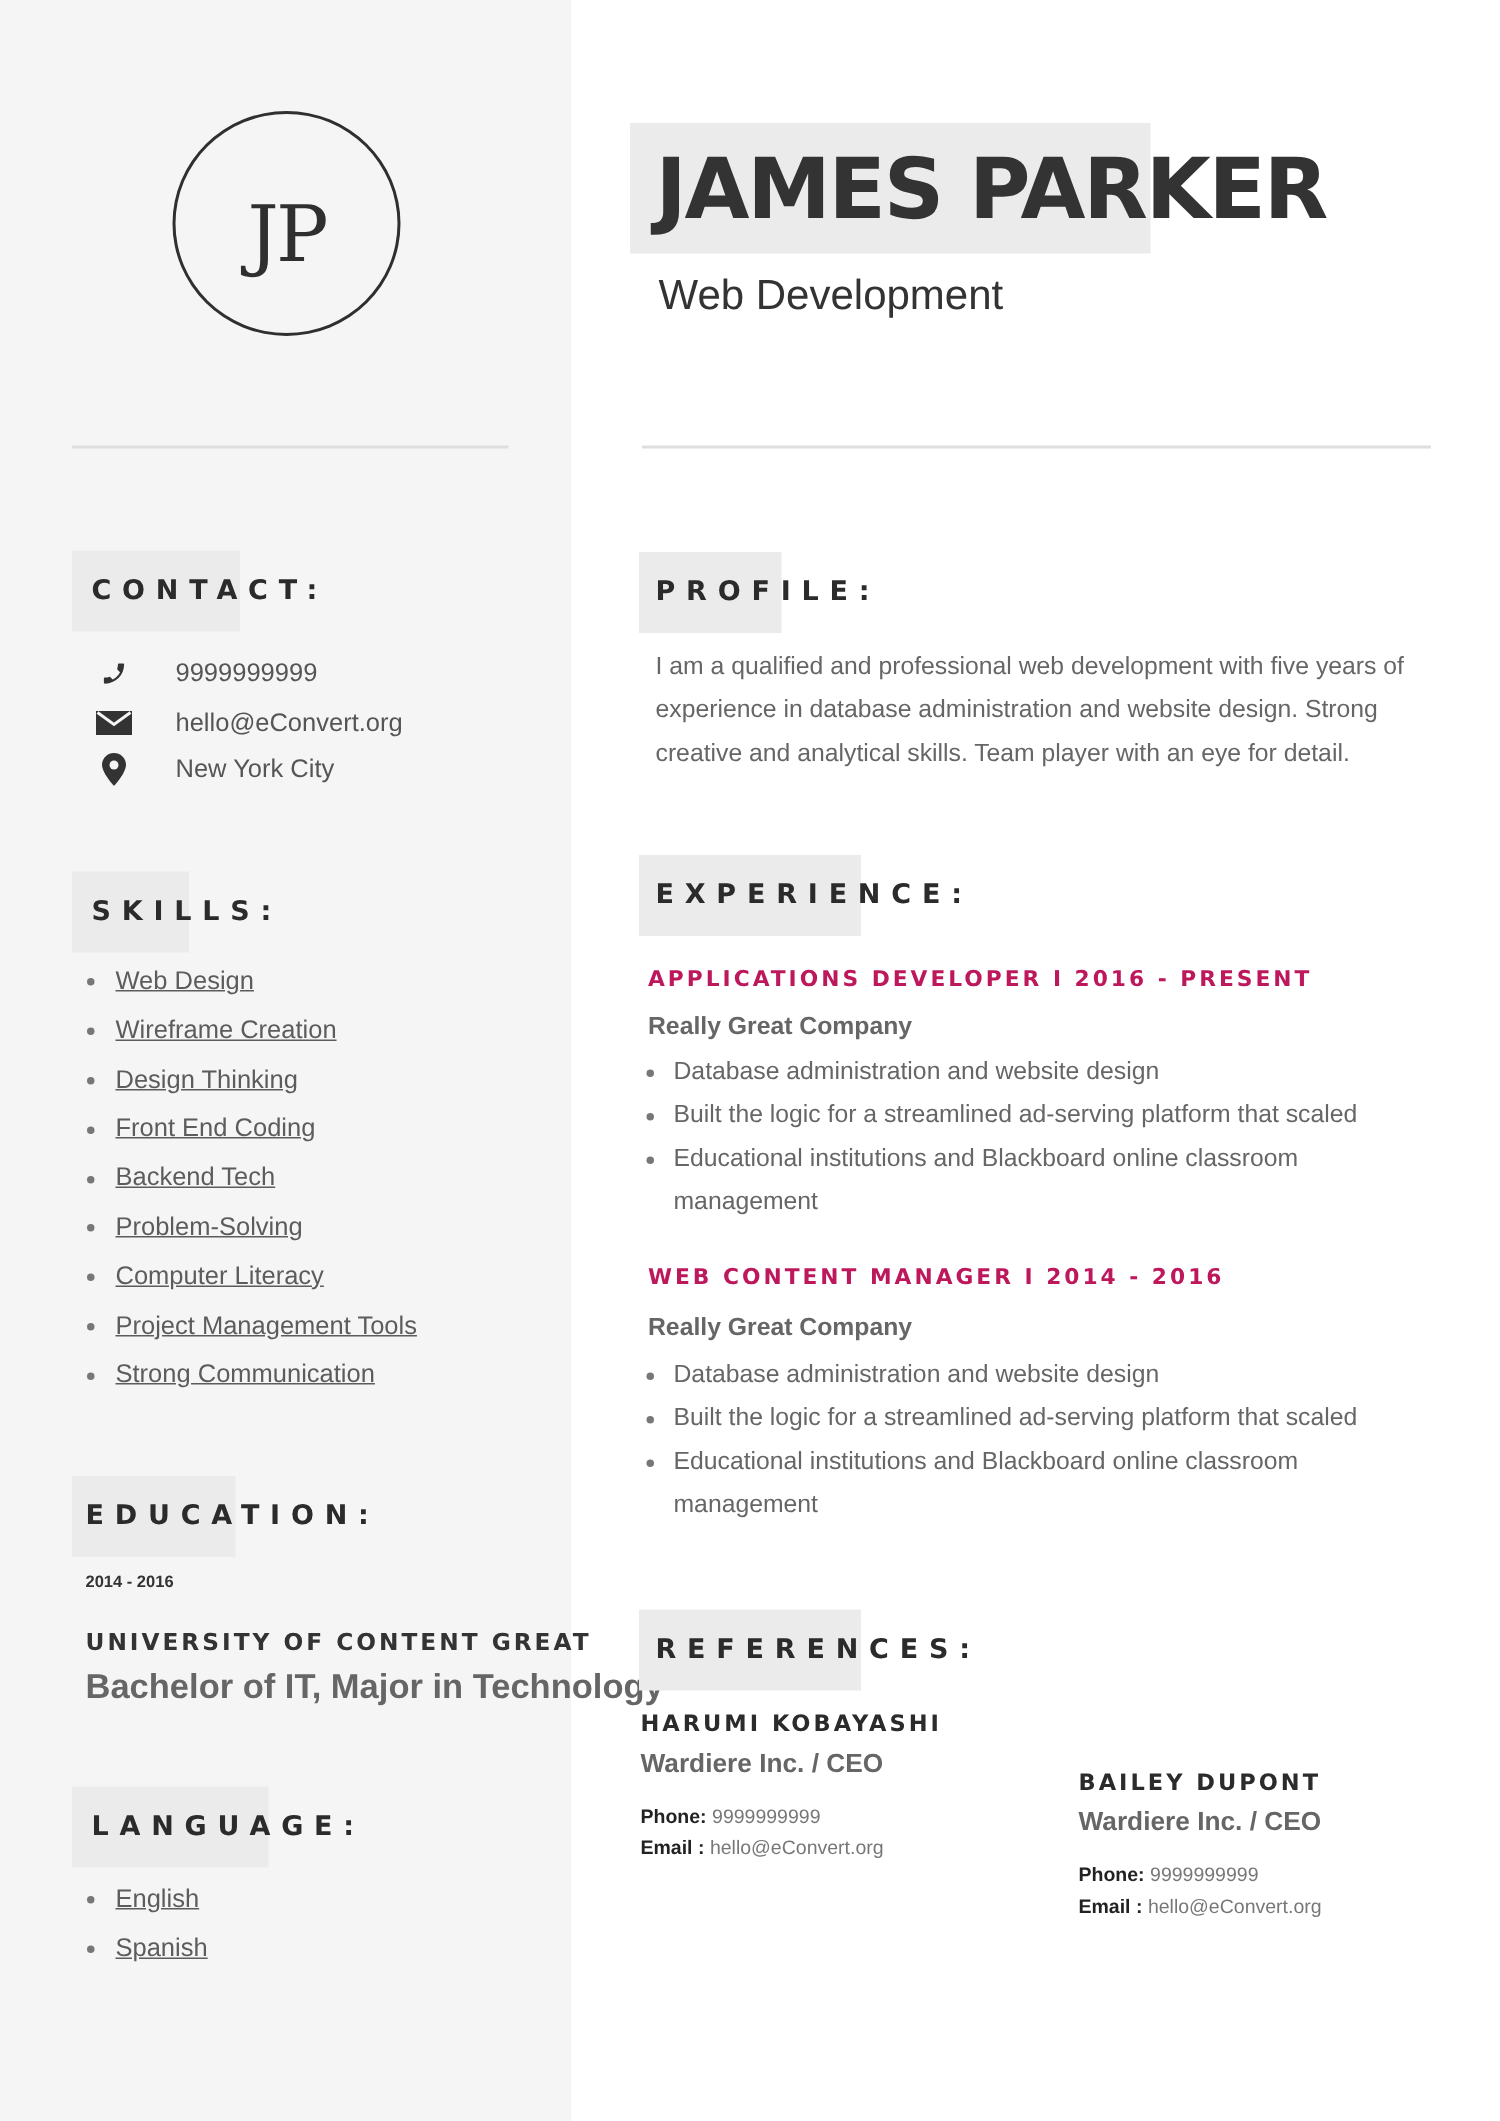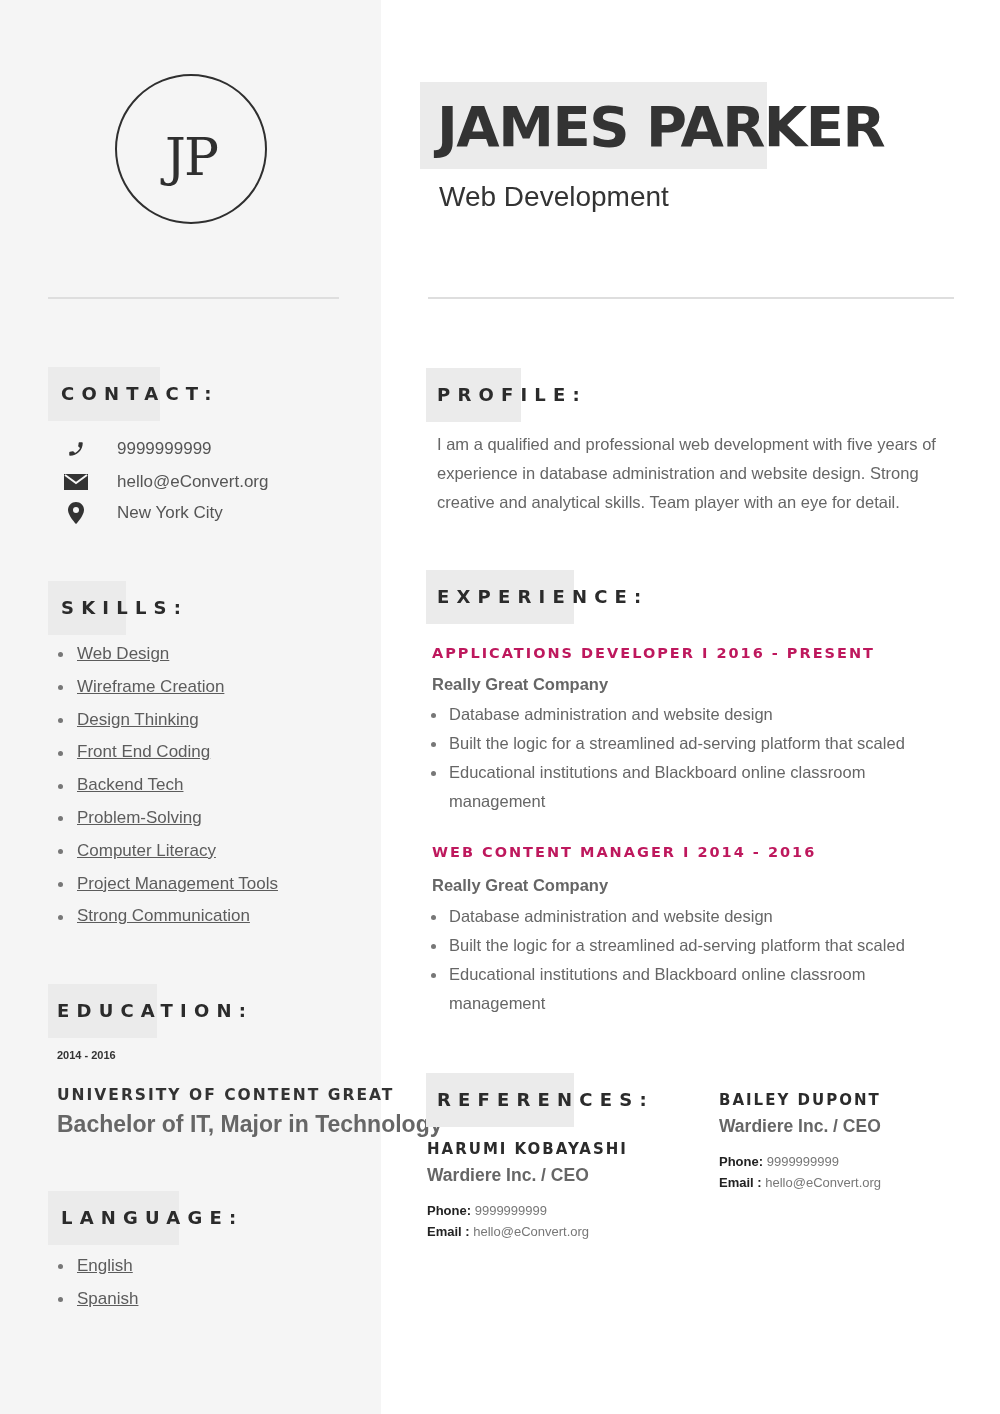--- a/index.html
+++ b/index.html
@@ -178,18 +178,18 @@
   <div class="label" style="left:11px;">REFERENCES:</div>
 </div>
 
 <div class="ref" style="left:427px; top:1140px;">
   <div class="rname">HARUMI KOBAYASHI</div>
   <div class="rrole">Wardiere Inc. / CEO</div>
   <div class="rline rphone"><b>Phone:</b> <span>9999999999</span></div>
   <div class="rline"><b>Email :</b> <span>hello@eConvert.org</span></div>
 </div>
 
-<div class="ref" style="left:719px; top:1091px;">
+<div class="ref" style="left:719px; top:1179px;">
   <div class="rname">BAILEY DUPONT</div>
   <div class="rrole">Wardiere Inc. / CEO</div>
   <div class="rline rphone"><b>Phone:</b> <span>9999999999</span></div>
   <div class="rline"><b>Email :</b> <span>hello@eConvert.org</span></div>
 </div>
 
 </body></html>

